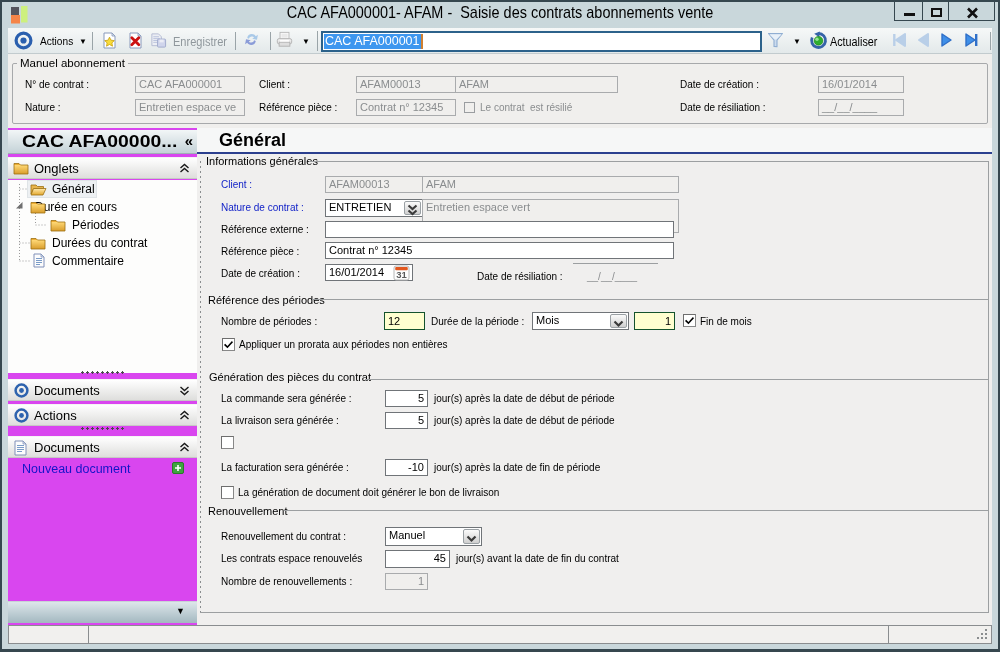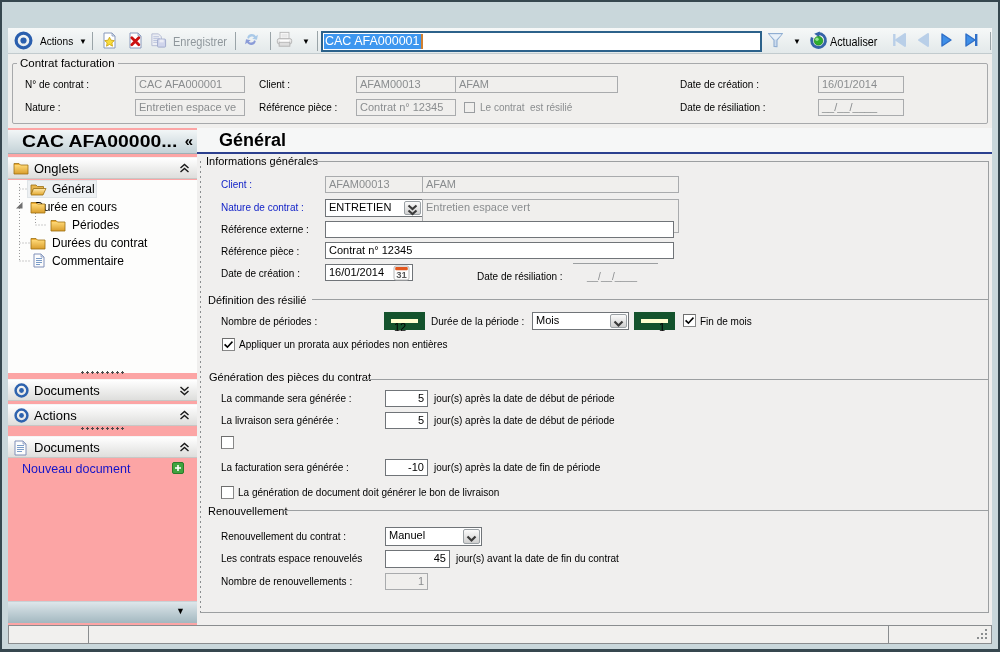--- a/index.html
+++ b/index.html
@@ -15,23 +15,23 @@
 #tbinput{left:313px;top:3px;width:441px;height:21px;background:#fff;border:2px solid #2c628b;font-size:12.5px;line-height:17px}
 #tbinput .sel{display:inline-block;margin-left:1px;margin-top:1px;background:#3e97ef;color:#fff;padding:0 1px;height:15px;line-height:15px;vertical-align:top}
 #tbinput .caret{display:inline-block;width:2px;height:15px;margin-top:1px;background:#d08030;vertical-align:top}
 
 #topform{left:8px;top:54px;width:984px;height:74px;background:#f0efed}
 fieldset{border:1px solid #a7a9ab;border-radius:2px}
 legend{font-size:11px;padding:0 3px}
 .lab{font-size:10px;white-space:nowrap}
 .fld{border:1px solid #a9abad;background:#f0efed;color:#8a8d8f;font-size:11px;line-height:15px;padding:0 3px;white-space:nowrap;overflow:hidden}
 .wfld{border:1px solid #707478;background:#fff;color:#000;font-size:11px;line-height:15px;padding:0 3px;white-space:nowrap}
-.yfld{border:7px solid #14532d;background:#ffffd0;color:#000;font-size:11px;line-height:16px;padding:0 3px}
-
-#sidebar{left:8px;top:128px;width:189px;height:497px;background:#fca5a5}
+.yfld{border:1px solid #14532d;background:#ffffd0;color:#000;font-size:11px;line-height:16px;padding:0 3px}
+
+#sidebar{left:8px;top:128px;width:189px;height:497px;background:#d946ef}
 #sbhead{left:0;top:2px;width:189px;height:24px;background:linear-gradient(#f2f6f7,#c4d2d7);border-bottom:1px solid #9fb0b6;font-weight:bold;font-size:16px;line-height:23px}
 .pbar{left:0;width:189px;height:22px;background:linear-gradient(#ffffff,#dededc);border-top:1px solid #f5f5f5;border-bottom:1px solid #c7c7c5;font-size:13px;line-height:21px}
 .chevsvg{position:absolute;right:7px;top:5px}
 #tree{left:0;top:52px;width:189px;height:193px;background:#fdfdfc}
 .trow{position:absolute;left:0;height:18px;font-size:12px;line-height:18px;white-space:nowrap}
 .dots{left:72px;width:46px;height:3px;background-image:radial-gradient(circle,#4a4a4a 1px,transparent 1.2px);background-size:5px 3px;background-repeat:repeat-x}
 
 #main{left:197px;top:128px;width:795px;height:497px;background:#f0efee}
 #gtitle{left:0;top:0;width:795px;height:26px;background:#f6f7f7;border-bottom:2px solid #2b3f8e}
 #gtitle span{position:absolute;left:22px;top:2px;font-size:18px;font-weight:bold}
@@ -40,20 +40,39 @@
 .grpside{position:absolute;width:1px;background:#9c9fa1}
 .bluelab{color:#1424c8}
 .cb{position:absolute;width:13px;height:13px;border:1px solid #888;border-top-color:#6e6e6e;border-left-color:#6e6e6e;background:#fff}
 .cb.checked:after{content:"";position:absolute;left:1px;top:1px;width:9px;height:9px;background:#000;clip-path:polygon(13% 41%,38% 66%,88% 10%,100% 25%,38% 92%,0 55%);}
 .combobtn{position:absolute;right:1px;top:1px;bottom:1px;width:17px;background:linear-gradient(#fbfbfb,#cfcfcf);border:1px solid #9aa0a4;border-radius:2px}
 
 #status{left:8px;top:625px;width:984px;height:19px;background:#f1f0ee;border:1px solid #8a8d8f}
 </style></head>
 <body>
 <div id="win">
+  <div class="ab" id="title">
+    <svg class="ab" style="left:9px;top:6px" width="17" height="18" viewBox="0 0 17 18">
+        <rect x="0" y="1" width="8" height="8" fill="#54555d"></rect>
+        <rect x="0" y="9" width="9" height="8.5" fill="#f58548"></rect>
+        <rect x="10" y="0" width="6.5" height="16.5" fill="#cdf07e"></rect>
+      </svg>
+    <div class="ab ttext">CAC AFA000001- AFAM -&nbsp; Saisie des contrats abonnements vente</div>
+    <div class="ab wbtn" style="left:892px;width:29px">
+        <span style="position:absolute;left:9px;top:11px;width:11px;height:3px;background:#111"></span>
+      </div>
+    <div class="ab wbtn" style="left:920px;width:27px">
+        <span style="position:absolute;left:8px;top:6px;width:11px;height:9px;border:2px solid #111"></span>
+      </div>
+    <div class="ab wbtn" style="left:946px;width:47px">
+        <svg style="position:absolute;left:17px;top:5px" width="13" height="12" viewBox="0 0 13 12">
+          <path d="M2 1.5l9 9M11 1.5l-9 9" stroke="#111" stroke-width="2.6"></path>
+        </svg>
+      </div>
+  </div>
   <div class="ab" id="toolbar">
     <svg class="ab" style="left:6px;top:3px" width="19" height="19" viewBox="0 0 19 19">
         <circle cx="9.5" cy="9.5" r="7.4" fill="none" stroke="#2a5fae" stroke-width="3.2"></circle>
         <circle cx="9.5" cy="9.5" r="3.1" fill="#2a5fae"></circle>
       </svg>
     <div class="ab" style="left:32px;top:7px;font-size:11.5px;transform:scaleX(.88);transform-origin:left center">Actions</div>
       <div class="ab" style="left:71px;top:9px;font-size:8px">▼</div>
     <div class="ab tsep" style="left:84px"></div>
     <svg class="ab ticon" style="left:93px" width="17" height="17" viewBox="0 0 17 17">
         <path d="M3 1h8l3 3v12H3z" fill="#fff" stroke="#8899bb"></path>
@@ -117,21 +136,21 @@
         <path d="M4 2l9 6-9 6z" fill="#3f8fe8" stroke="#2f6fc8" stroke-width="1.4" stroke-linejoin="round"></path>
       </svg>
     <svg class="ab" style="left:954px;top:4px" width="18" height="16" viewBox="0 0 18 16">
         <path d="M4 2l9 6-9 6z" fill="#3f8fe8" stroke="#2f6fc8" stroke-width="1.4" stroke-linejoin="round"></path>
         <path d="M14.2 2v12" stroke="#2f6fc8" stroke-width="2.4"></path>
       </svg>
     <div class="ab tsep" style="left:982px"></div>
   </div>
   <div class="ab" id="topform">
     <fieldset class="ab" style="left:4px;top:3px;width:976px;height:67px">
-        <legend style="margin-left:4px;font-size:11.5px">Contrat facturation</legend>
+        <legend style="margin-left:4px;font-size:11.5px">Manuel abonnement</legend>
       </fieldset>
     <div class="ab lab" style="left:17px;top:25px">N° de contrat :</div>
     <div class="ab fld" style="left:127px;top:22px;width:110px;height:17px">CAC AFA000001</div>
     <div class="ab lab" style="left:17px;top:48px">Nature :</div>
     <div class="ab fld" style="left:127px;top:45px;width:110px;height:17px">Entretien espace ve</div>
     <div class="ab lab" style="left:251px;top:25px">Client :</div>
     <div class="ab fld" style="left:348px;top:22px;width:100px;height:17px">AFAM00013</div>
     <div class="ab fld" style="left:447px;top:22px;width:163px;height:17px">AFAM</div>
     <div class="ab lab" style="left:251px;top:48px">Référence pièce :</div>
     <div class="ab fld" style="left:348px;top:45px;width:100px;height:17px">Contrat n° 12345</div>
@@ -301,21 +320,21 @@
     <div class="ab wfld" style="left:128px;top:136px;width:88px;height:17px">16/01/2014</div>
     <svg class="ab" style="left:196px;top:137px" width="17" height="16" viewBox="0 0 17 16">
         <rect x="1" y="1" width="15" height="14" rx="2" fill="#fdfdfd" stroke="#b8b8b8"></rect>
         <rect x="2.2" y="2" width="12.6" height="3.2" rx="1" fill="#e2571e"></rect>
         <text x="8.6" y="13" font-size="9.5" font-weight="bold" fill="#5a5a5a" text-anchor="middle" font-family="Liberation Sans, sans-serif">31</text>
       </svg>
     <div class="ab lab" style="left:280px;top:143px">Date de résiliation :</div>
     <div class="ab" style="left:376px;top:135px;width:85px;height:1px;background:#9c9fa1"></div>
     <div class="ab lab" style="left:390px;top:143px;color:#8a8d8f">__/__/____</div>
 
-    <div class="ab grpcap" style="left:8px;top:166px">Définition des résilié</div>
+    <div class="ab grpcap" style="left:8px;top:166px">Référence des périodes</div>
     <div class="ab grpline" style="left:115px;top:171px;width:676px"></div>
     <div class="ab lab" style="left:24px;top:188px">Nombre de périodes :</div>
     <div class="ab yfld" style="left:187px;top:184px;width:41px;height:18px">12</div>
     <div class="ab lab" style="left:234px;top:188px">Durée de la période :</div>
     <div class="ab wfld" style="left:335px;top:184px;width:97px;height:18px">Mois
       <span class="combobtn">
           <svg width="15" height="16" viewBox="0 0 15 16" style="position:absolute;left:0;top:1px">
             <path d="M3.5 5.5l4 4 4-4" fill="none" stroke="#3a3a3a" stroke-width="2.2"></path>
           </svg>
         </span></div>

